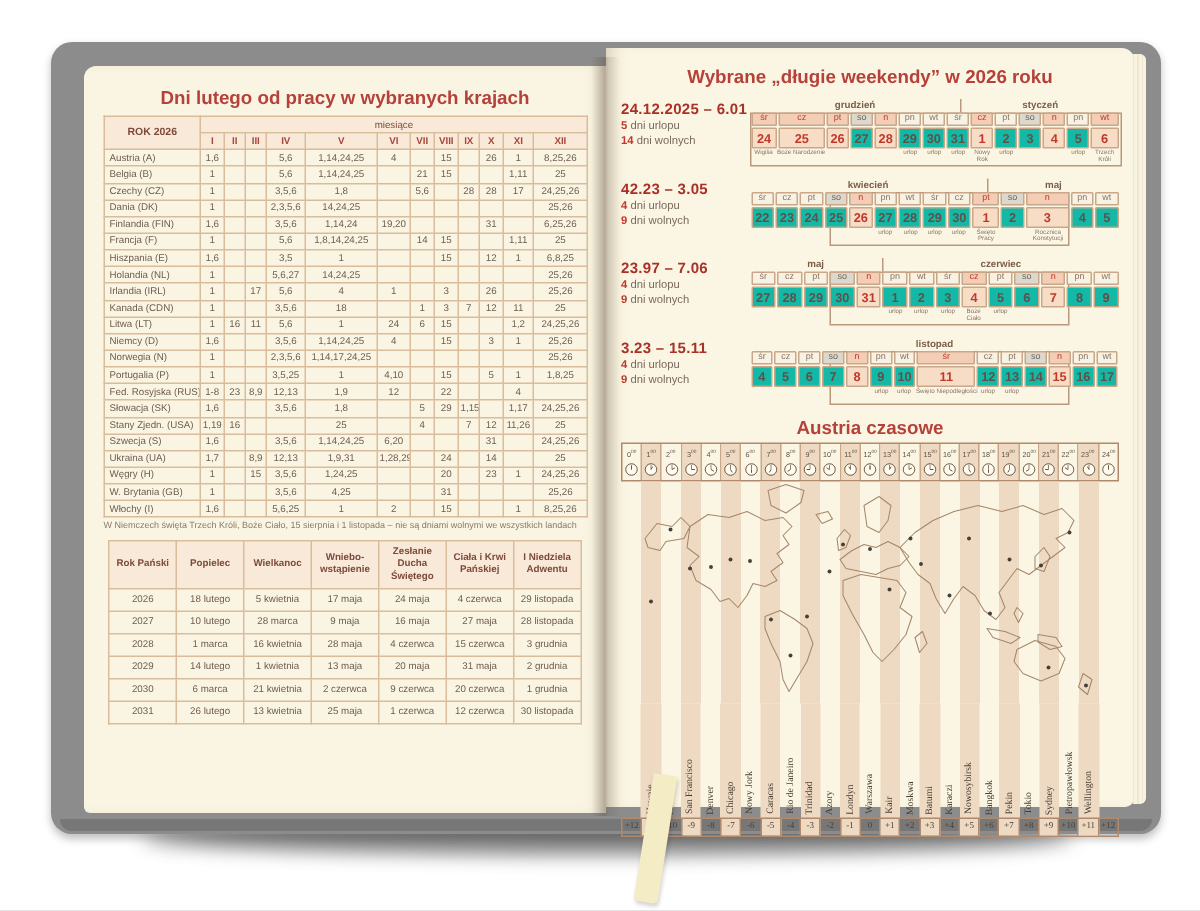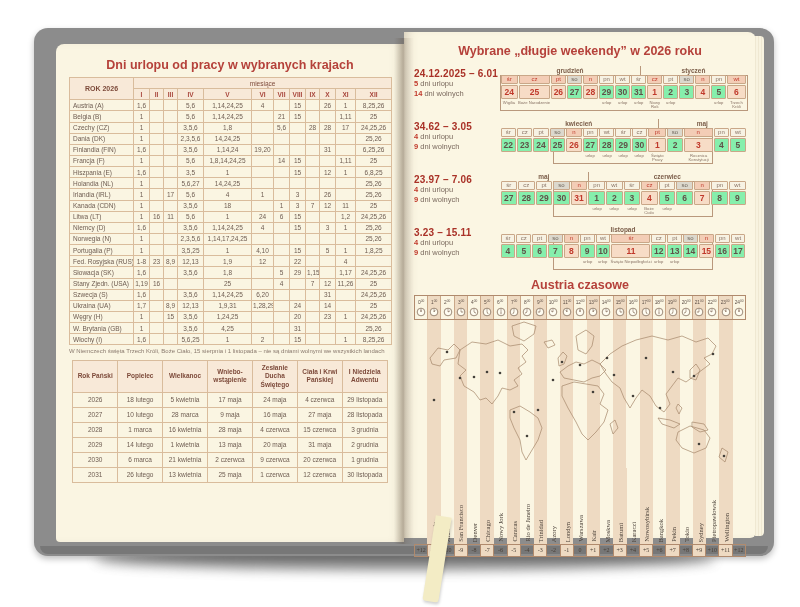--- a/index.html
+++ b/index.html
@@ -55,21 +55,21 @@
   .wk-num{color:#c0392b;font-weight:bold;}
   .wk-cal{flex:1;position:relative;}
   .cal-months{display:flex;height:9px;}
   .cal-month{text-align:center;font-size:6.5px;font-weight:bold;color:#7b5d49;line-height:9px;}
   .cal-month.sep{border-left:1px solid #b9987c;}
   .cal-days{display:flex;}
   .day{flex:1;margin:0 .5px;text-align:center;position:relative;z-index:2;}
   .day .wd{height:7px;line-height:7px;font-size:6px;border:1px solid #c9a788;border-radius:1px;
     background:#f7f2e3;color:#8a7466;}
   .day .num{height:12px;line-height:12px;font-size:8.5px;font-weight:bold;border:1px solid #c9a788;
-    border-radius:1px;margin-top:1px;background:#86efac;color:#5f5148;}
+    border-radius:1px;margin-top:1px;background:#14b8a6;color:#5f5148;}
   .day .note{height:11px;font-size:6px;line-height:1.05;color:#8a7466;transform:scale(.7);
     transform-origin:50% 0;width:170%;margin-left:-35%;margin-top:1px;}
   .day.holiday .wd{background:#f3cdb6;color:#c0392b;}
   .day.holiday .num{background:#f7dcc6;color:#c0392b;}
   .day.sat .wd{background:#dcd8cd;color:#6e665c;}
   .range-box{position:absolute;top:9px;bottom:0;border:1px solid #b9987c;z-index:1;pointer-events:none;}
 
   
   .tz-title{margin-top:8px;}
   .tz{margin-top:3px;}
@@ -97,21 +97,21 @@
 </style>
 </head>
 <body>
 
 <div class="scene">
   <div class="book-shadow"></div>
   <div class="book-cover"></div>
 
   <div class="page page-left">
     <div class="pg-inner">
-      <div class="pg-title">Dni urlopu od pracy w wybranych krajach</div>
+      <div class="pg-title">Dni lutego od pracy w wybranych krajach</div>
       <table class="t1">
         <colgroup>
           <col style="width:64px">
             <col style="width:16px">
             <col style="width:14px">
             <col style="width:14px">
           <col style="width:26px">
             <col style="width:48px">
             <col style="width:22px">
             <col style="width:16px">
@@ -635,21 +635,21 @@
                   <div class="wd">wt</div>
                   <div class="num">6</div>
                   <div class="note">Trzech Króli</div>
                 </div>
               </div>
               <div class="range-box" style="left: 0%; width: 100%;"></div>
             </div>
           </div>
           <div class="wk-block">
             <div class="wk-info">
-              <div class="wk-range">34.62 – 3.05</div>
+              <div class="wk-range">42.23 – 3.05</div>
               <div class="wk-line"><span class="wk-num">4</span> dni urlopu</div>
               <div class="wk-line"><span class="wk-num">9</span> dni wolnych</div>
             </div>
             <div class="wk-cal">
               <div class="cal-months">
                 <div class="cal-month" style="flex: 9 1 0%;">kwiecień</div>
                 <div class="cal-month sep" style="flex: 5 1 0%;">maj</div>
               </div>
               <div class="cal-days">
                 <div class="day ">

